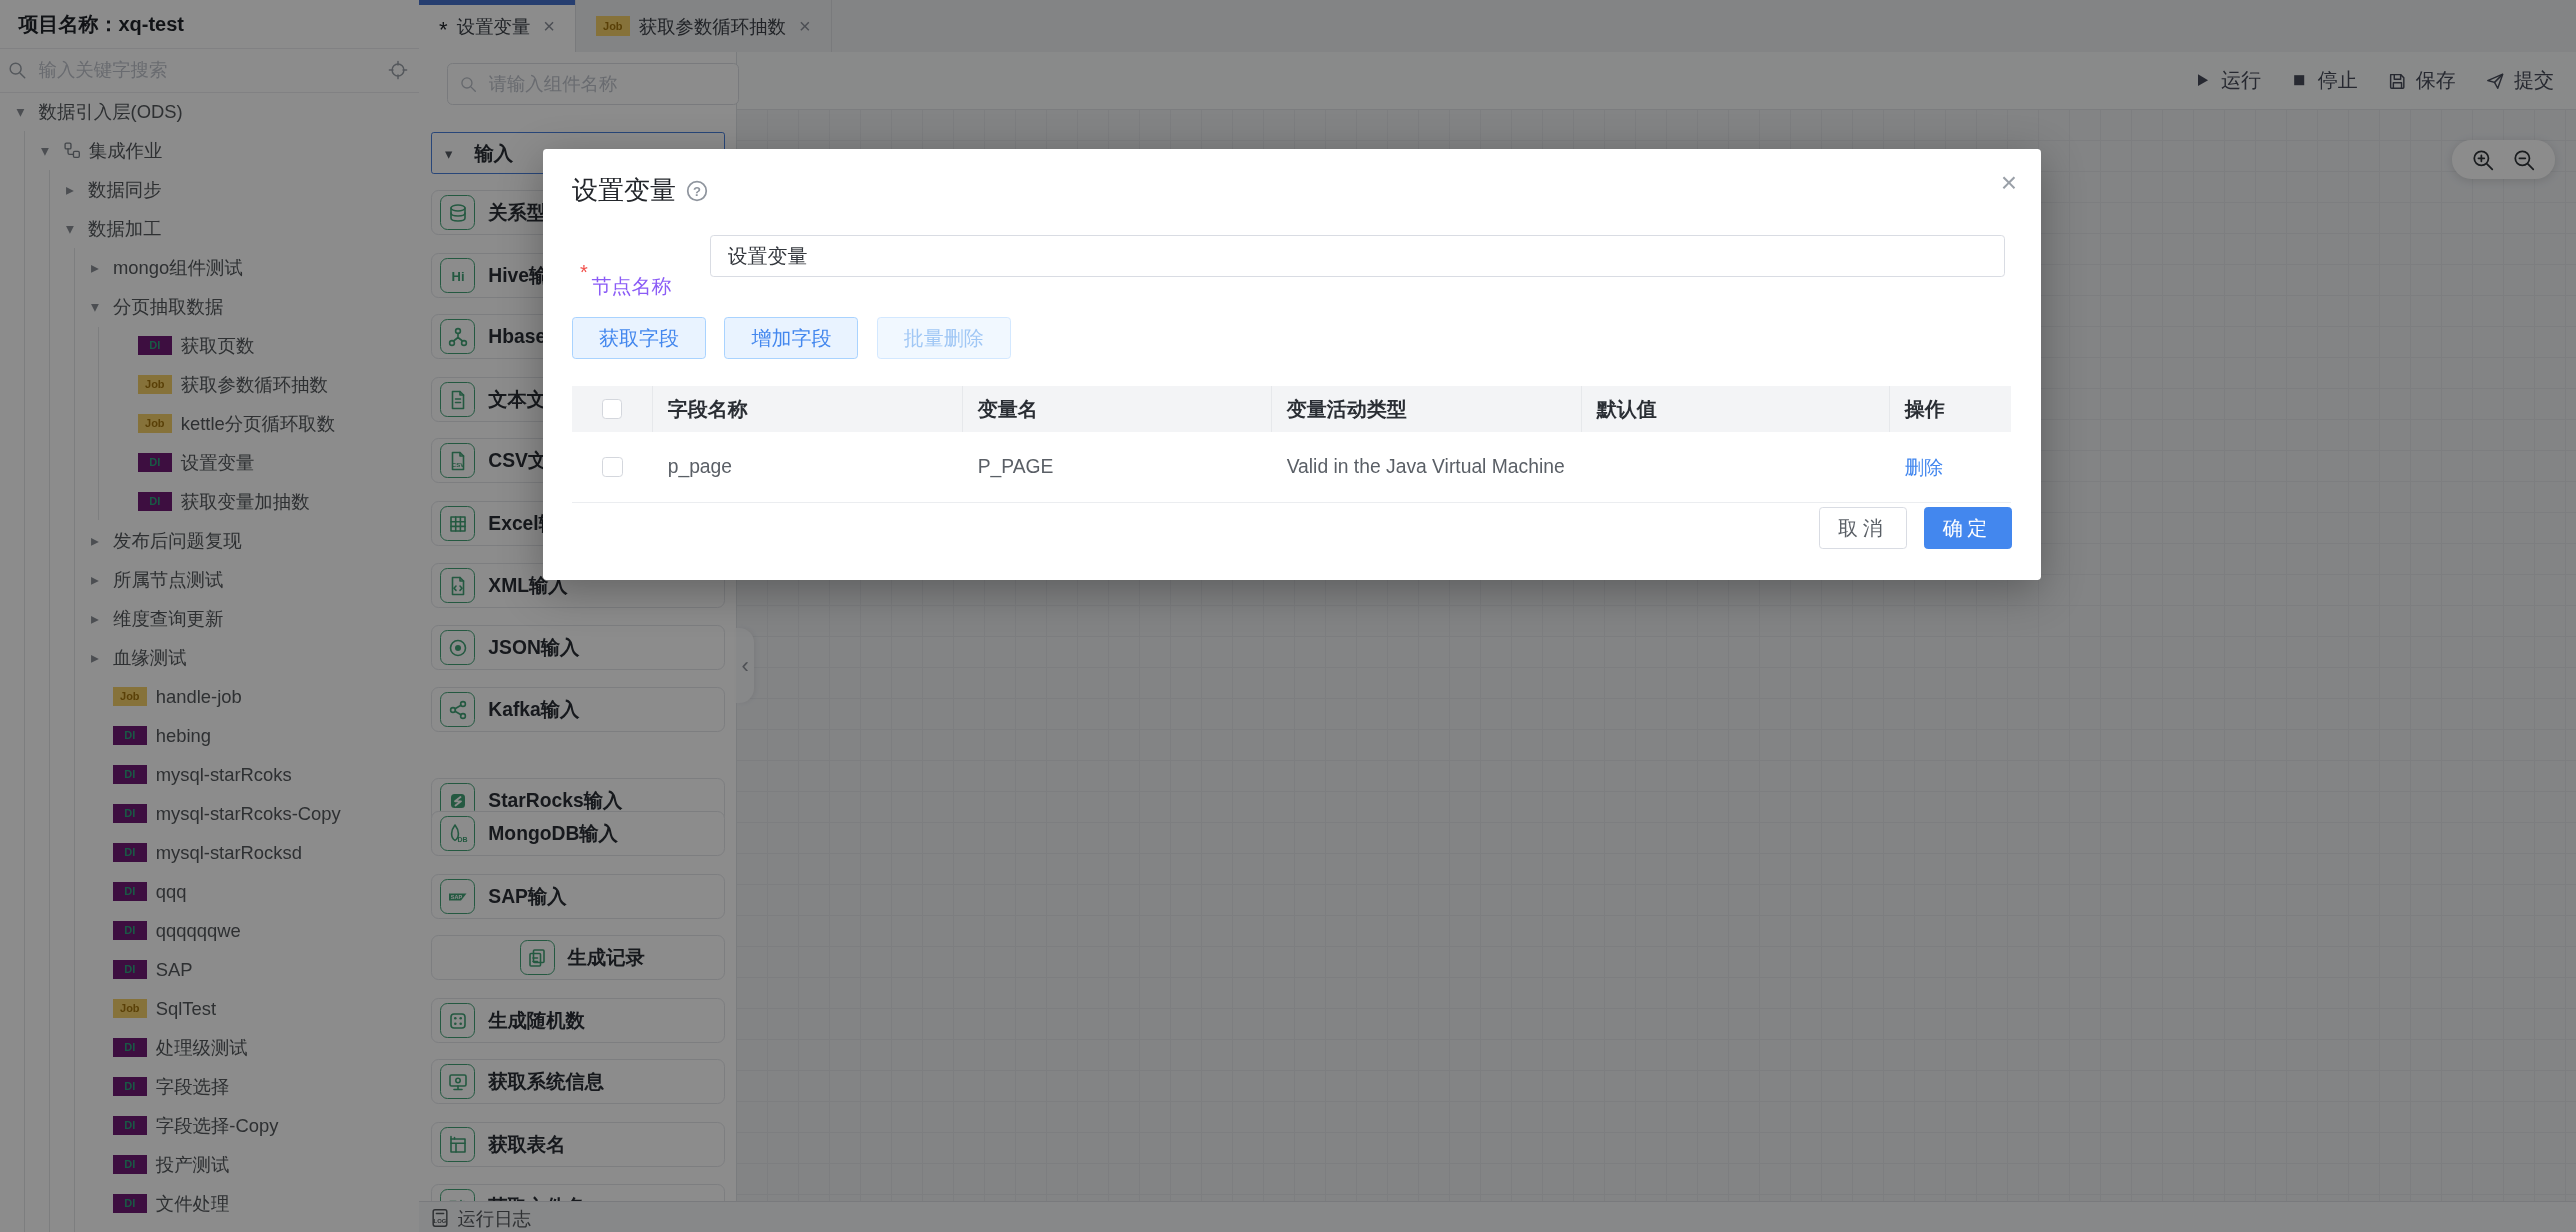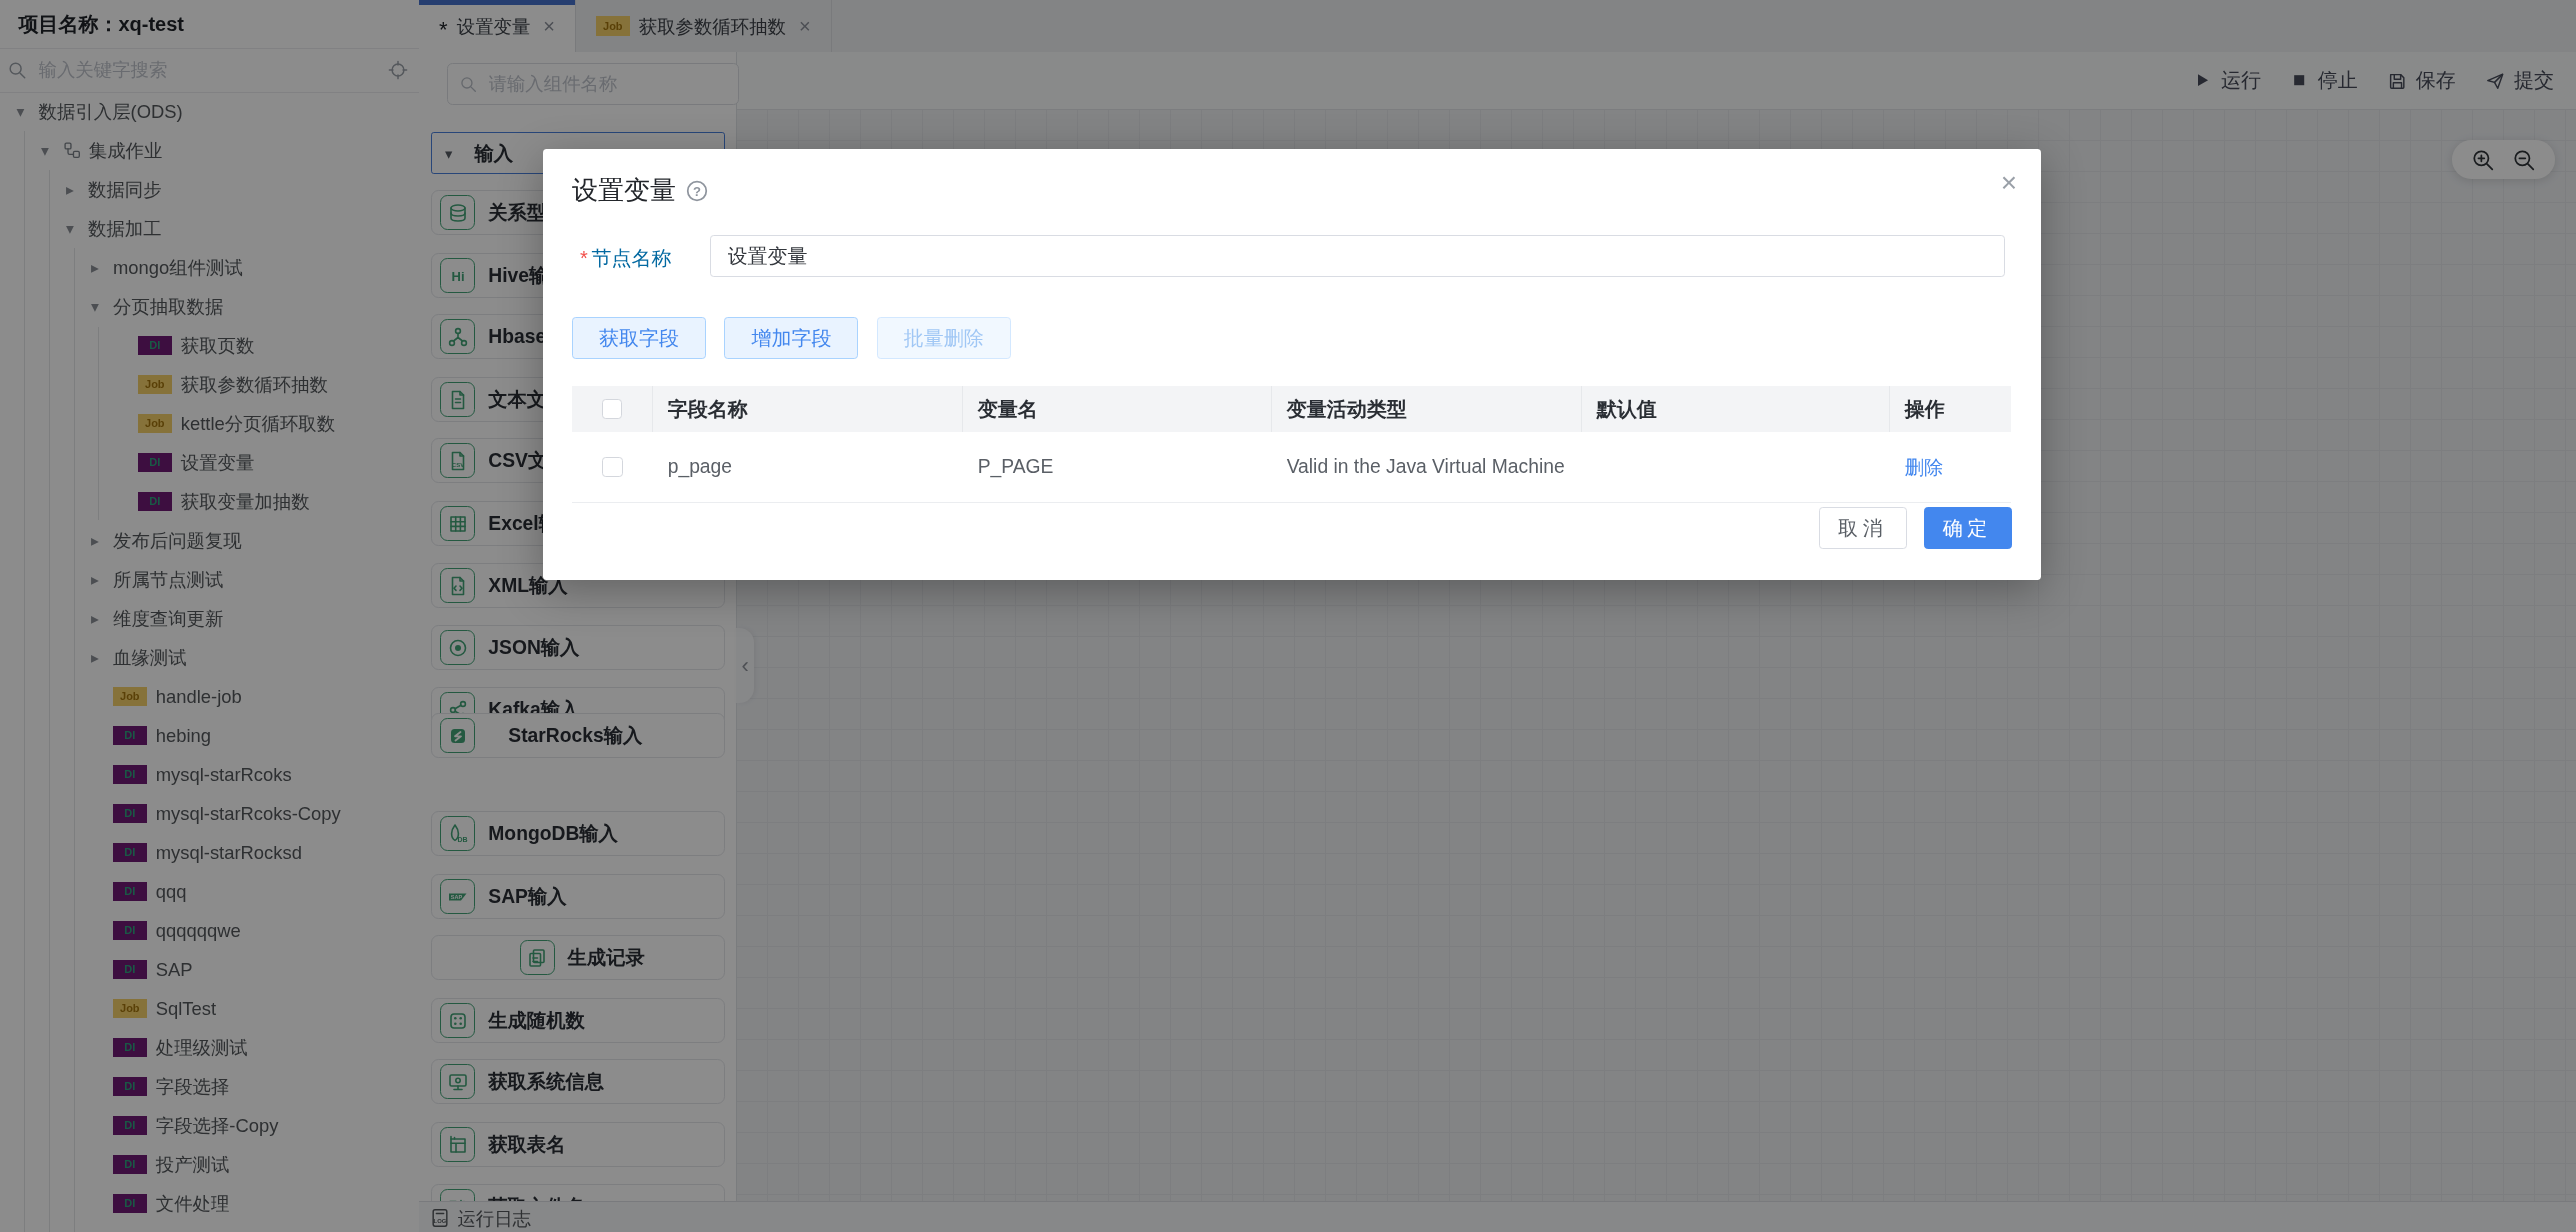--- a/index.html
+++ b/index.html
@@ -81,21 +81,21 @@
   
   #dim-overlay{position:absolute;inset:0;background:rgba(0,0,0,0.45);z-index:50;}
   #modal{position:absolute;left:543px;top:149px;width:1498px;height:431px;background:#fff;border-radius:3.7px;
          box-shadow:0 11px 44px rgba(0,0,0,.3);z-index:60;}
   #modal-title-row{position:absolute;left:29px;top:24px;display:flex;align-items:center;}
   #modal-title{font-size:26px;font-weight:500;color:#23262b;}
   #modal-help{margin-left:9.2px;color:#8f959e;display:flex;}
   #modal-close{position:absolute;right:24px;top:20px;font-size:28px;color:#9aa0a8;cursor:pointer;line-height:28px;}
   #nodename-row{position:absolute;left:37px;top:96px;display:flex;align-items:center;}
   #nodename-row .req{color:#f2504b;font-size:20px;margin-right:3.7px;}
-  #nodename-row .flabel{font-size:20px;color:#0369a1;}
+  #nodename-row .flabel{font-size:20px;color:#8b5cf6;margin-top:28px;}
   #nodename-input{position:absolute;left:167px;top:86px;width:1260px;height:40px;border:0.9px solid #d9dce3;
                   border-radius:3.7px;font-size:20px;color:#33373d;padding:0 16.6px;outline:none;
                   font-family:"Liberation Sans","DejaVu Sans",sans-serif;}
   #modal-btns{position:absolute;left:29px;top:168px;display:flex;gap:18.4px;}
   .btn-light{height:42px;padding:0 26px;font-size:20px;border-radius:3.7px;cursor:pointer;
              background:#e9f3ff;border:0.9px solid #a9d3ff;color:var(--accent-blue,#4387ee);
              font-family:inherit;}
   .btn-light.disabled{background:#f1f8ff;border-color:#d3e8ff;color:#a0c7f5;cursor:not-allowed;}
   #modal-table{position:absolute;left:29px;top:237px;width:1439px;}
   .thead,.trow{display:grid;grid-template-columns:81px 310px 309px 310px 308px 121px;align-items:center;}
@@ -434,21 +434,21 @@
           <span class="ibox">
             <svg width="22" height="22" viewBox="0 0 22 22" fill="none" stroke="currentColor" stroke-width="1.6" stroke-linecap="round" stroke-linejoin="round">
               <circle cx="6" cy="11" r="2.4"></circle>
               <circle cx="16" cy="5" r="2.4"></circle>
               <circle cx="16" cy="17" r="2.4"></circle>
               <path d="M8 9.8l6-3.6M8 12.2l6 3.6"></path>
             </svg>
           </span>
           <span class="clbl">Kafka输入</span>
         </div>
-        <div class="comp" style="top: 661px; gap: 20px;">
+        <div class="comp" style="top: 726px;">
           <span class="ibox">
             <svg width="22" height="22" viewBox="0 0 22 22" fill="none" stroke="currentColor" stroke-width="1.6" stroke-linecap="round" stroke-linejoin="round">
               <rect x="4" y="4" width="14" height="14" rx="3.5" fill="currentColor" stroke="none"></rect>
               <path d="M13.5 7l-5.5 4.3h6L8.5 15.5" stroke="#fff" stroke-width="1.8" fill="none"></path>
             </svg>
           </span>
           <span class="clbl">StarRocks输入</span>
         </div>
         <div class="comp" style="top: 759px;">
           <span class="ibox">

